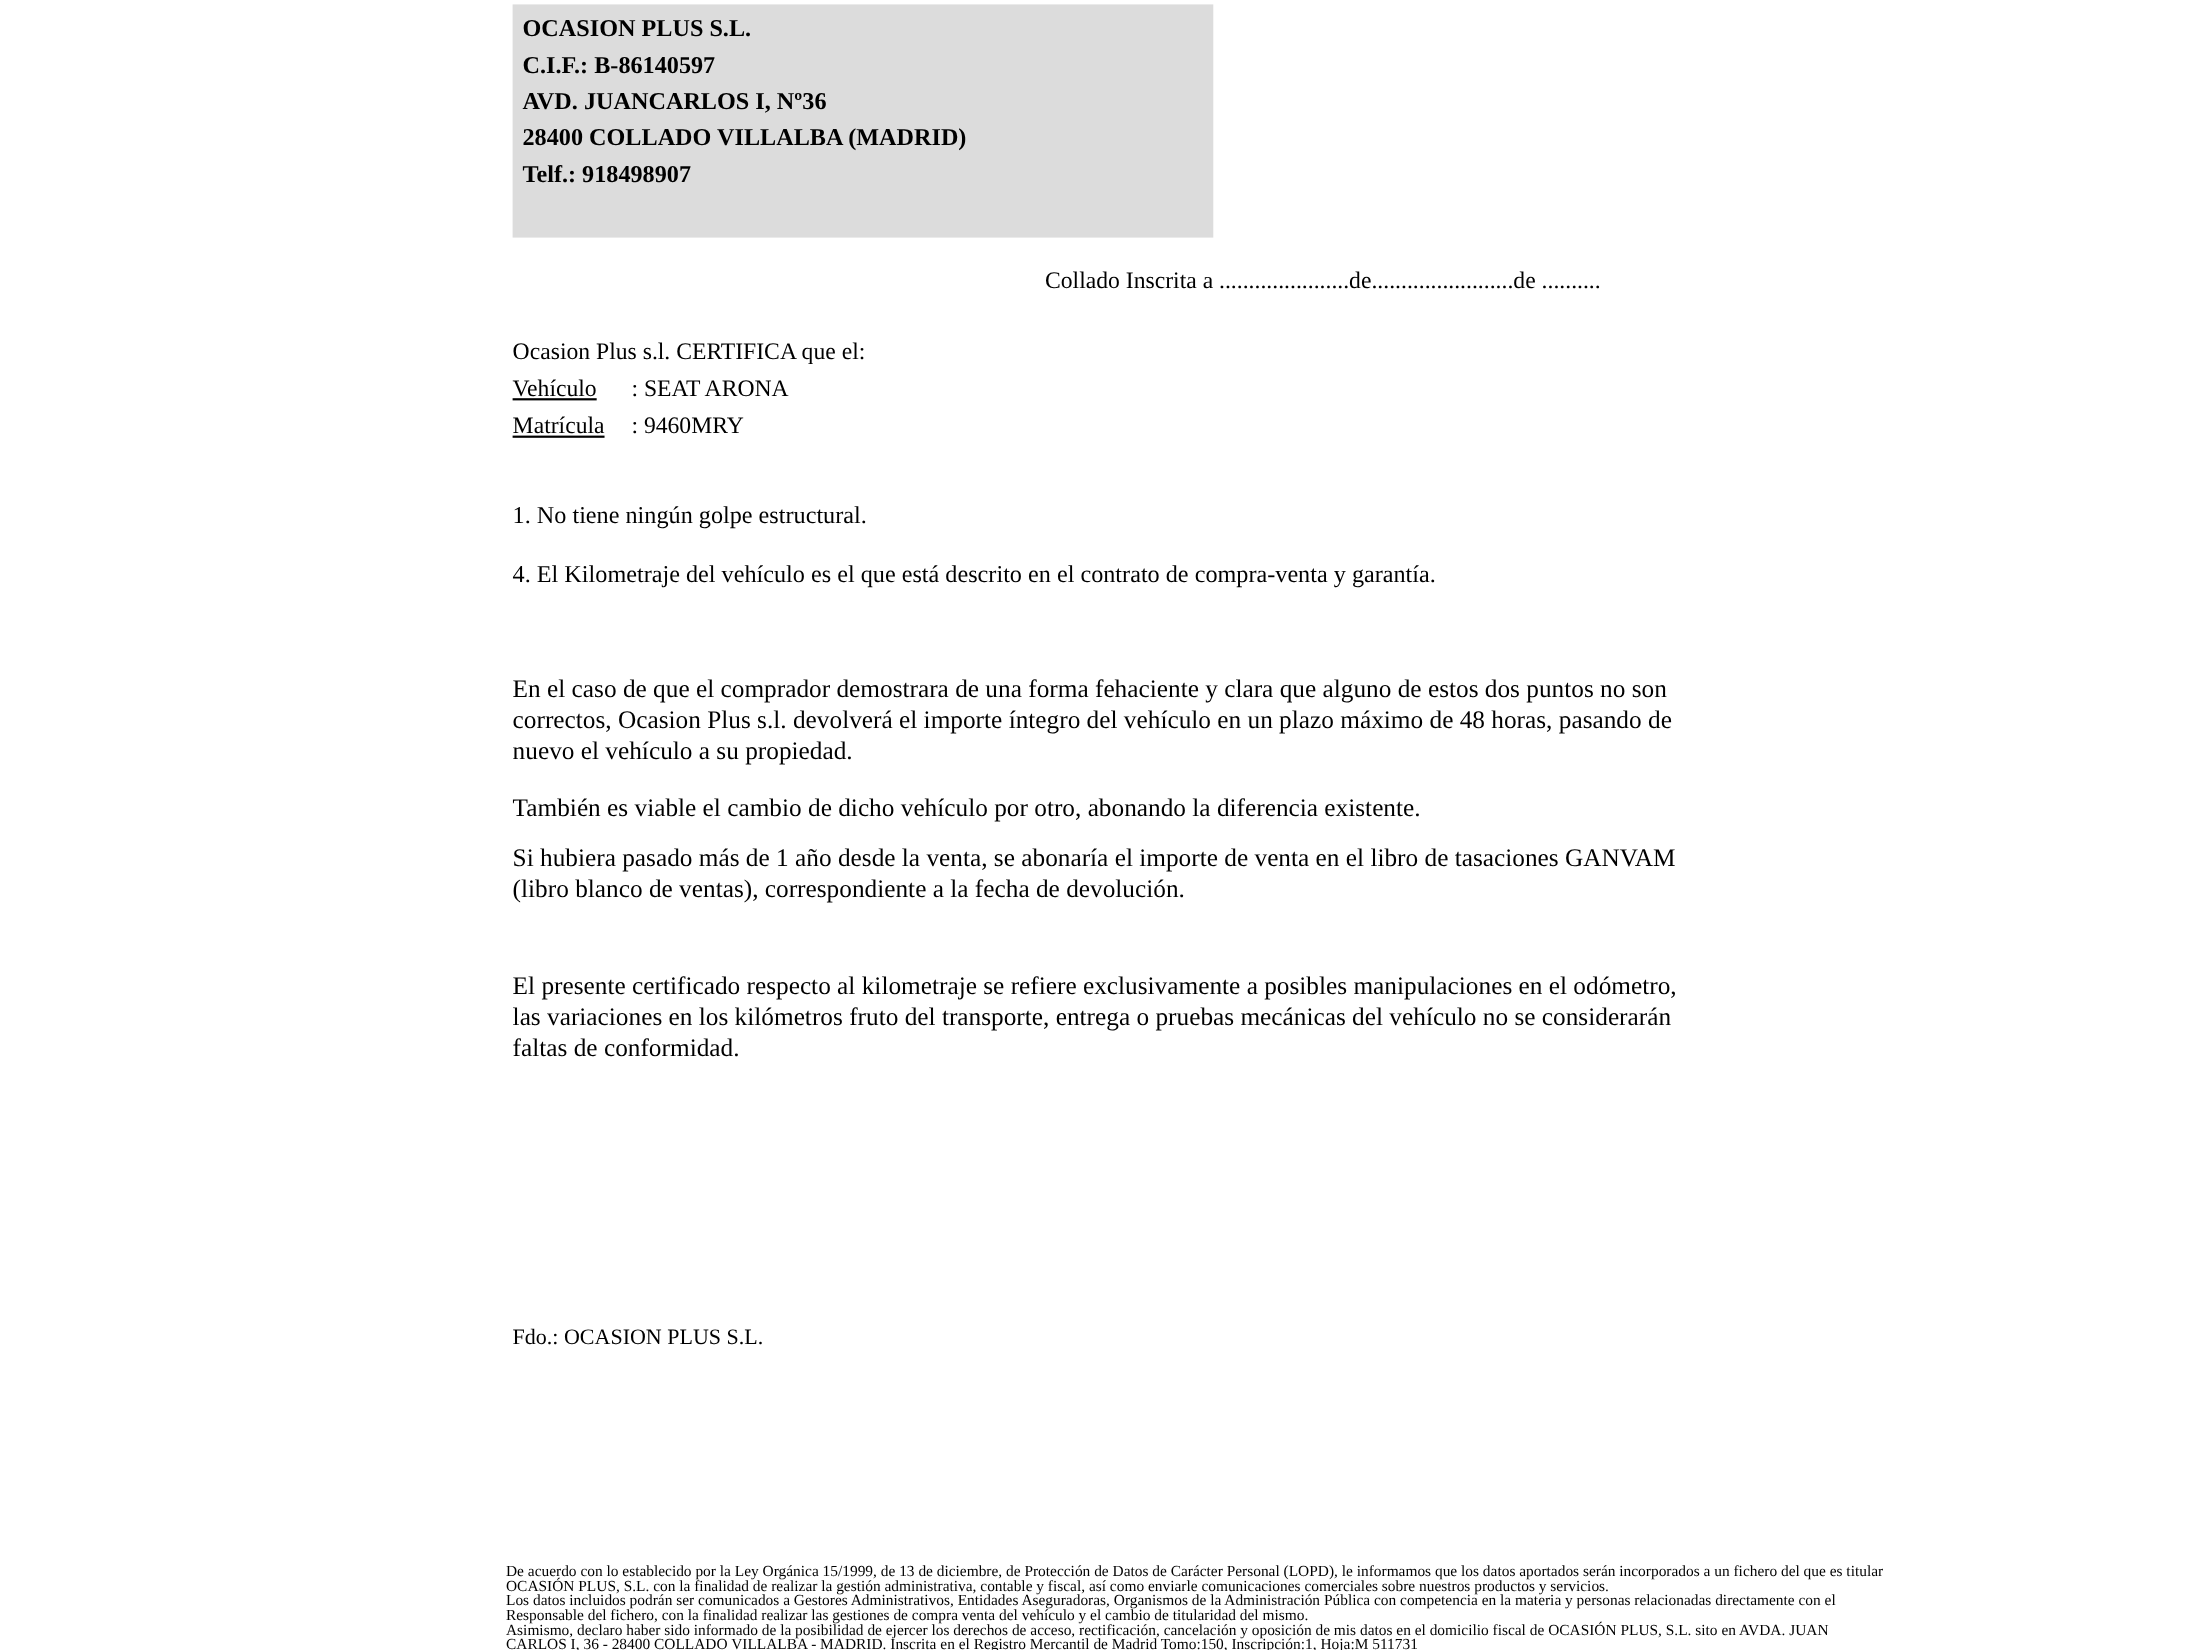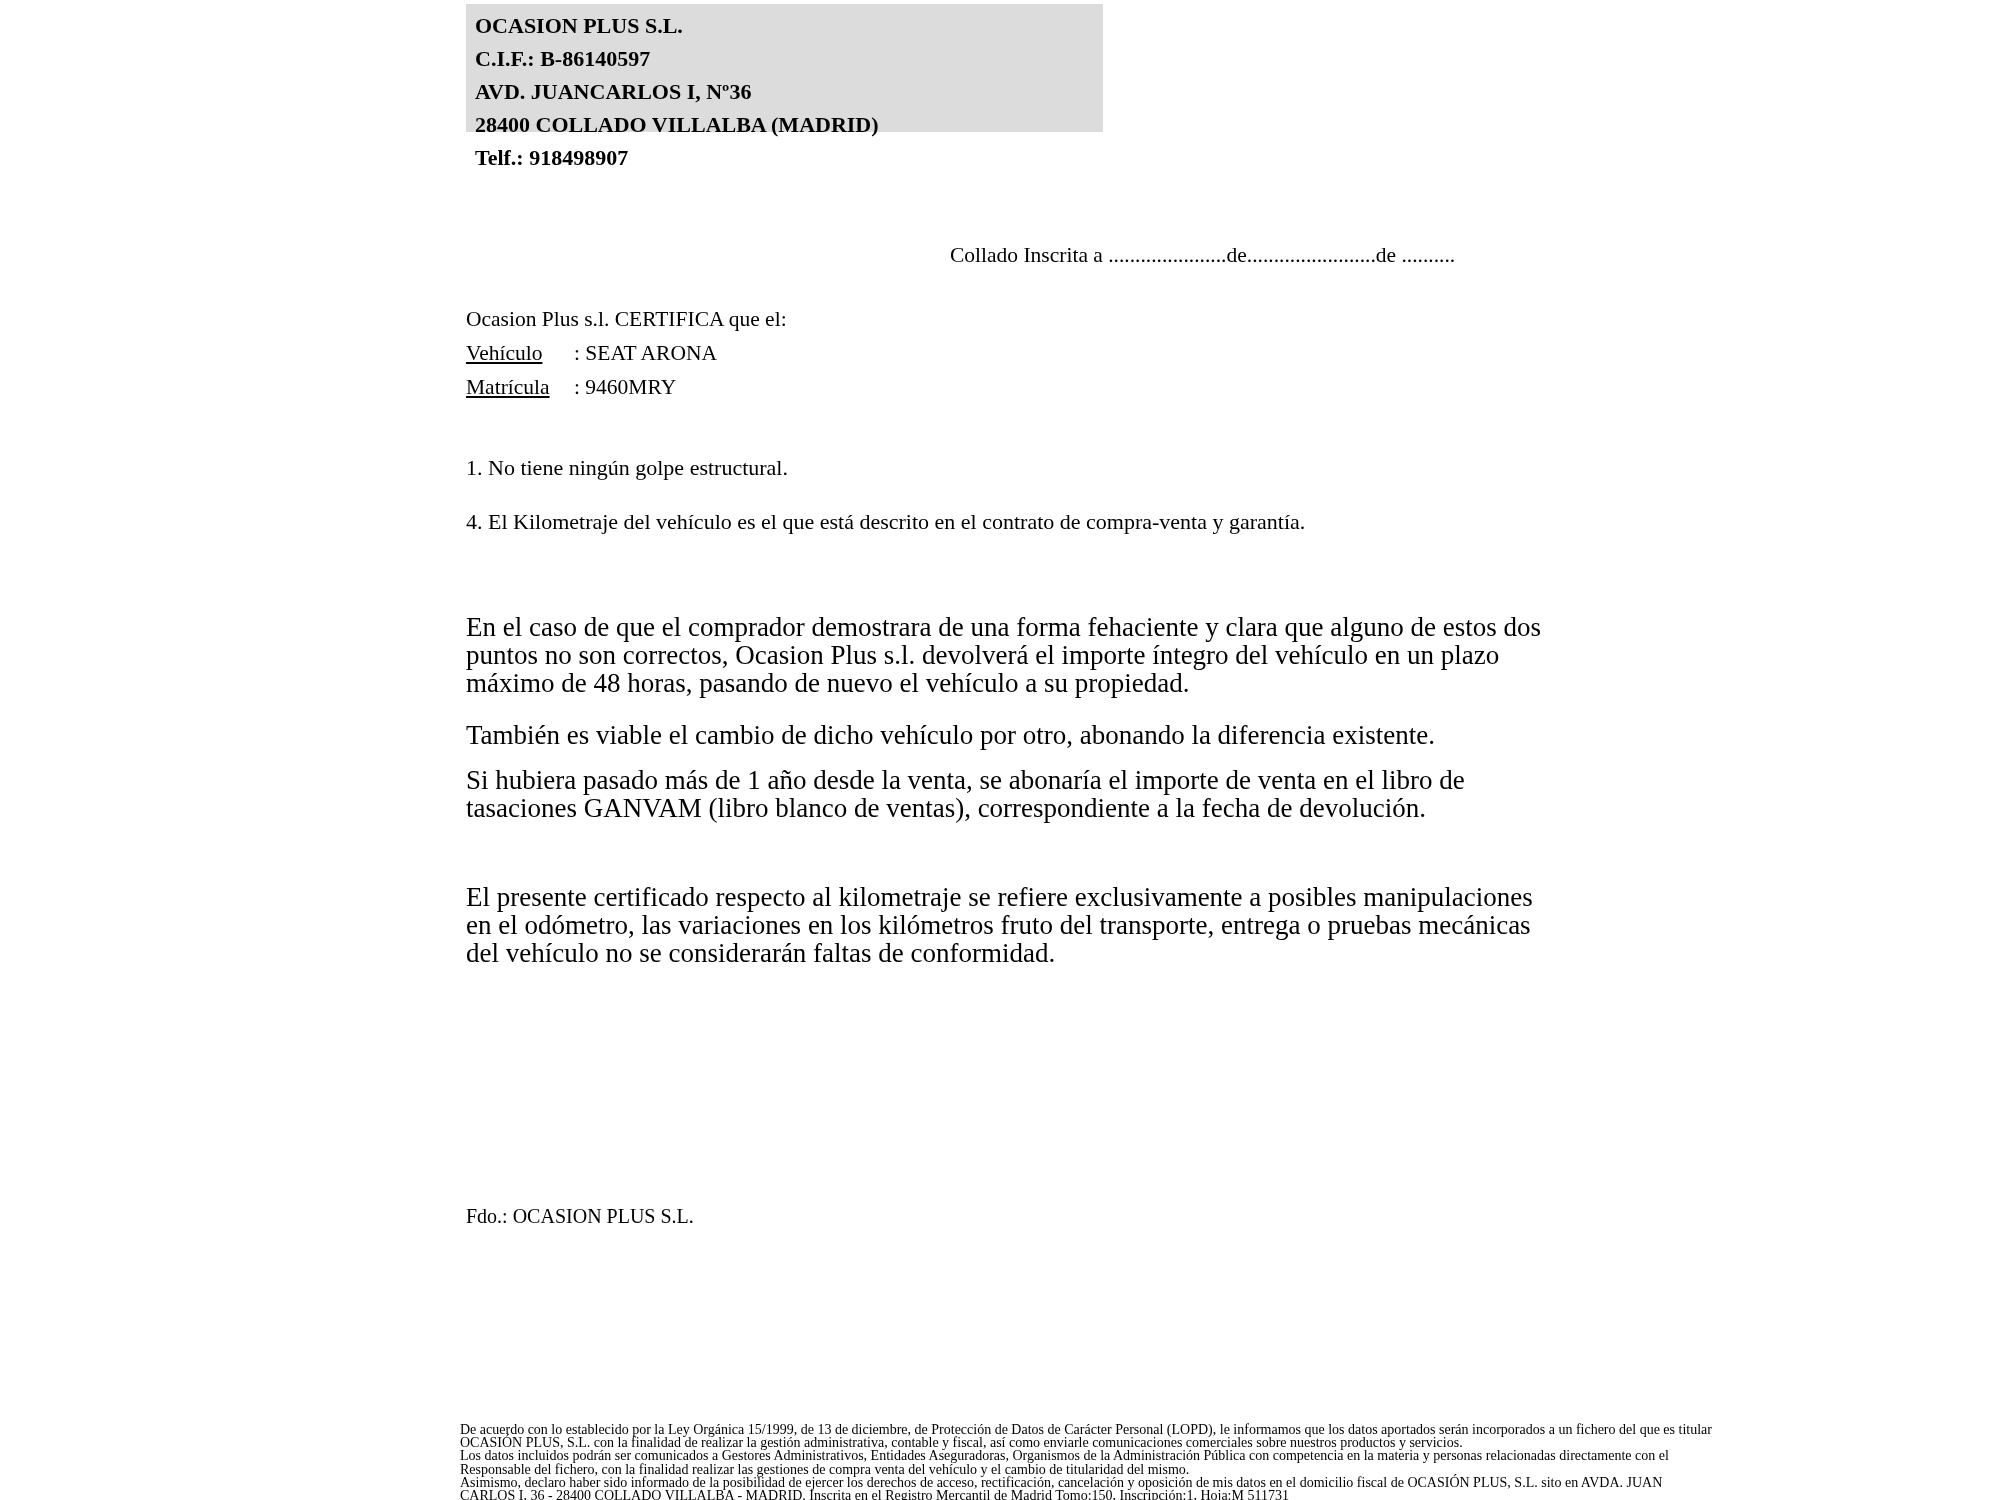--- a/index.html
+++ b/index.html
@@ -14,21 +14,21 @@
     background: #ffffff;
     color: #000000;
     font-family: "Liberation Serif", "DejaVu Serif", serif;
     overflow: hidden;
   }
   .header-box {
     position: absolute;
     left: 466px;
     top: 4px;
     width: 637px;
-    height: 128px;
+    height: 212px;
     background: #dcdcdc;
     box-sizing: border-box;
     padding: 5px 0 0 9px;
   }
   .header-line {
     font-size: 22px;
     font-weight: bold;
     line-height: 33px;
     white-space: nowrap;
   }
@@ -58,21 +58,21 @@
     left: 466px;
     font-size: 22px;
     white-space: nowrap;
   }
   .point-1 { top: 455px; }
   .point-2 { top: 509px; }
   .para {
     position: absolute;
     left: 466px;
     width: 1080px;
-    font-size: 27px;
+    font-size: 23px;
     line-height: 28px;
   }
   .para-0 { top: 613px; }
   .para-1 { top: 721px; }
   .para-2 { top: 766px; }
   .para-3 { top: 855px; margin-top: 28px; }
   .signature {
     position: absolute;
     left: 466px;
     top: 1205px;

